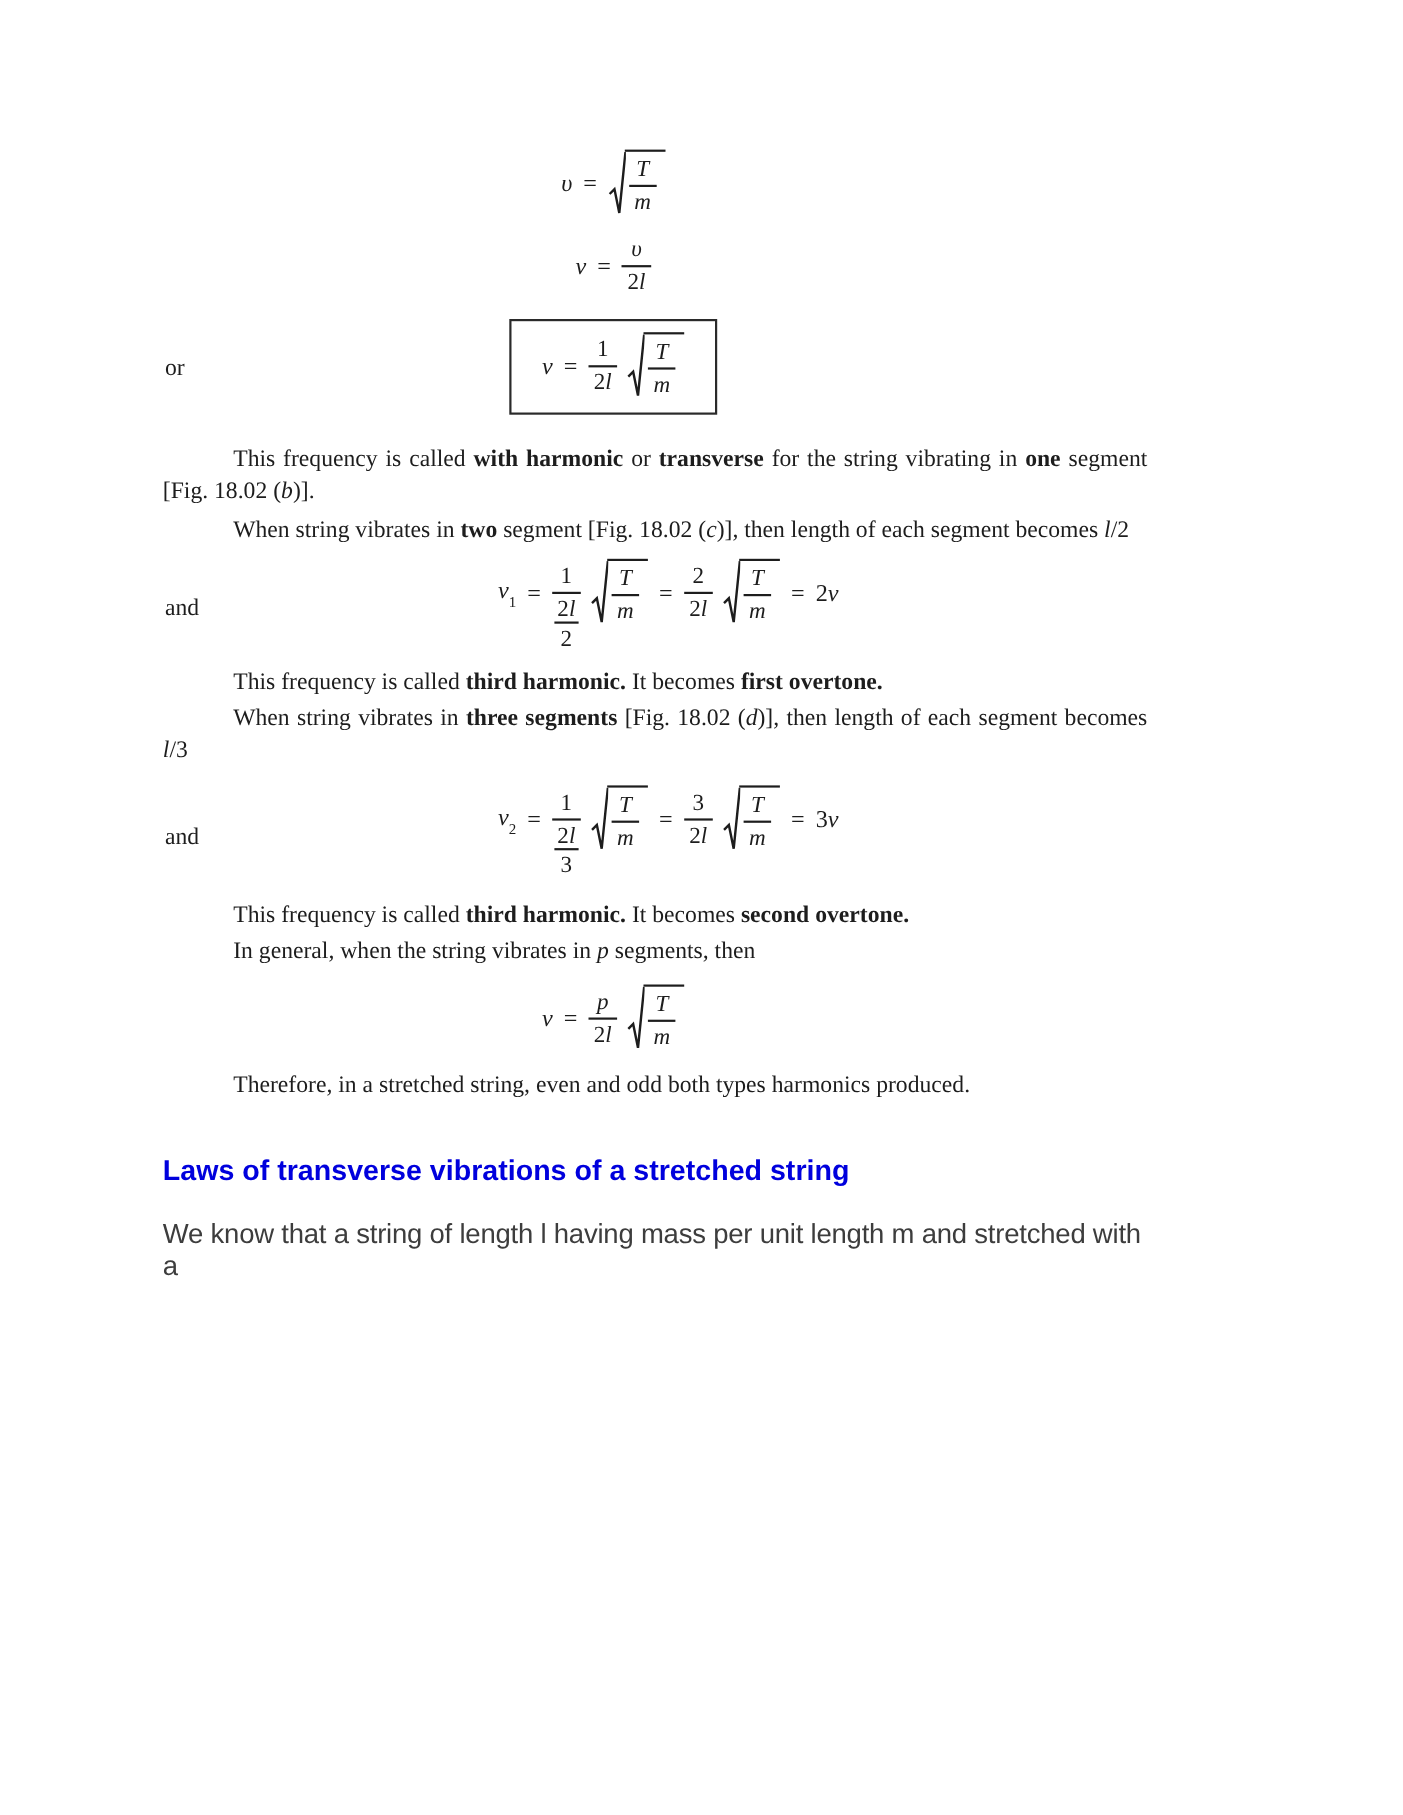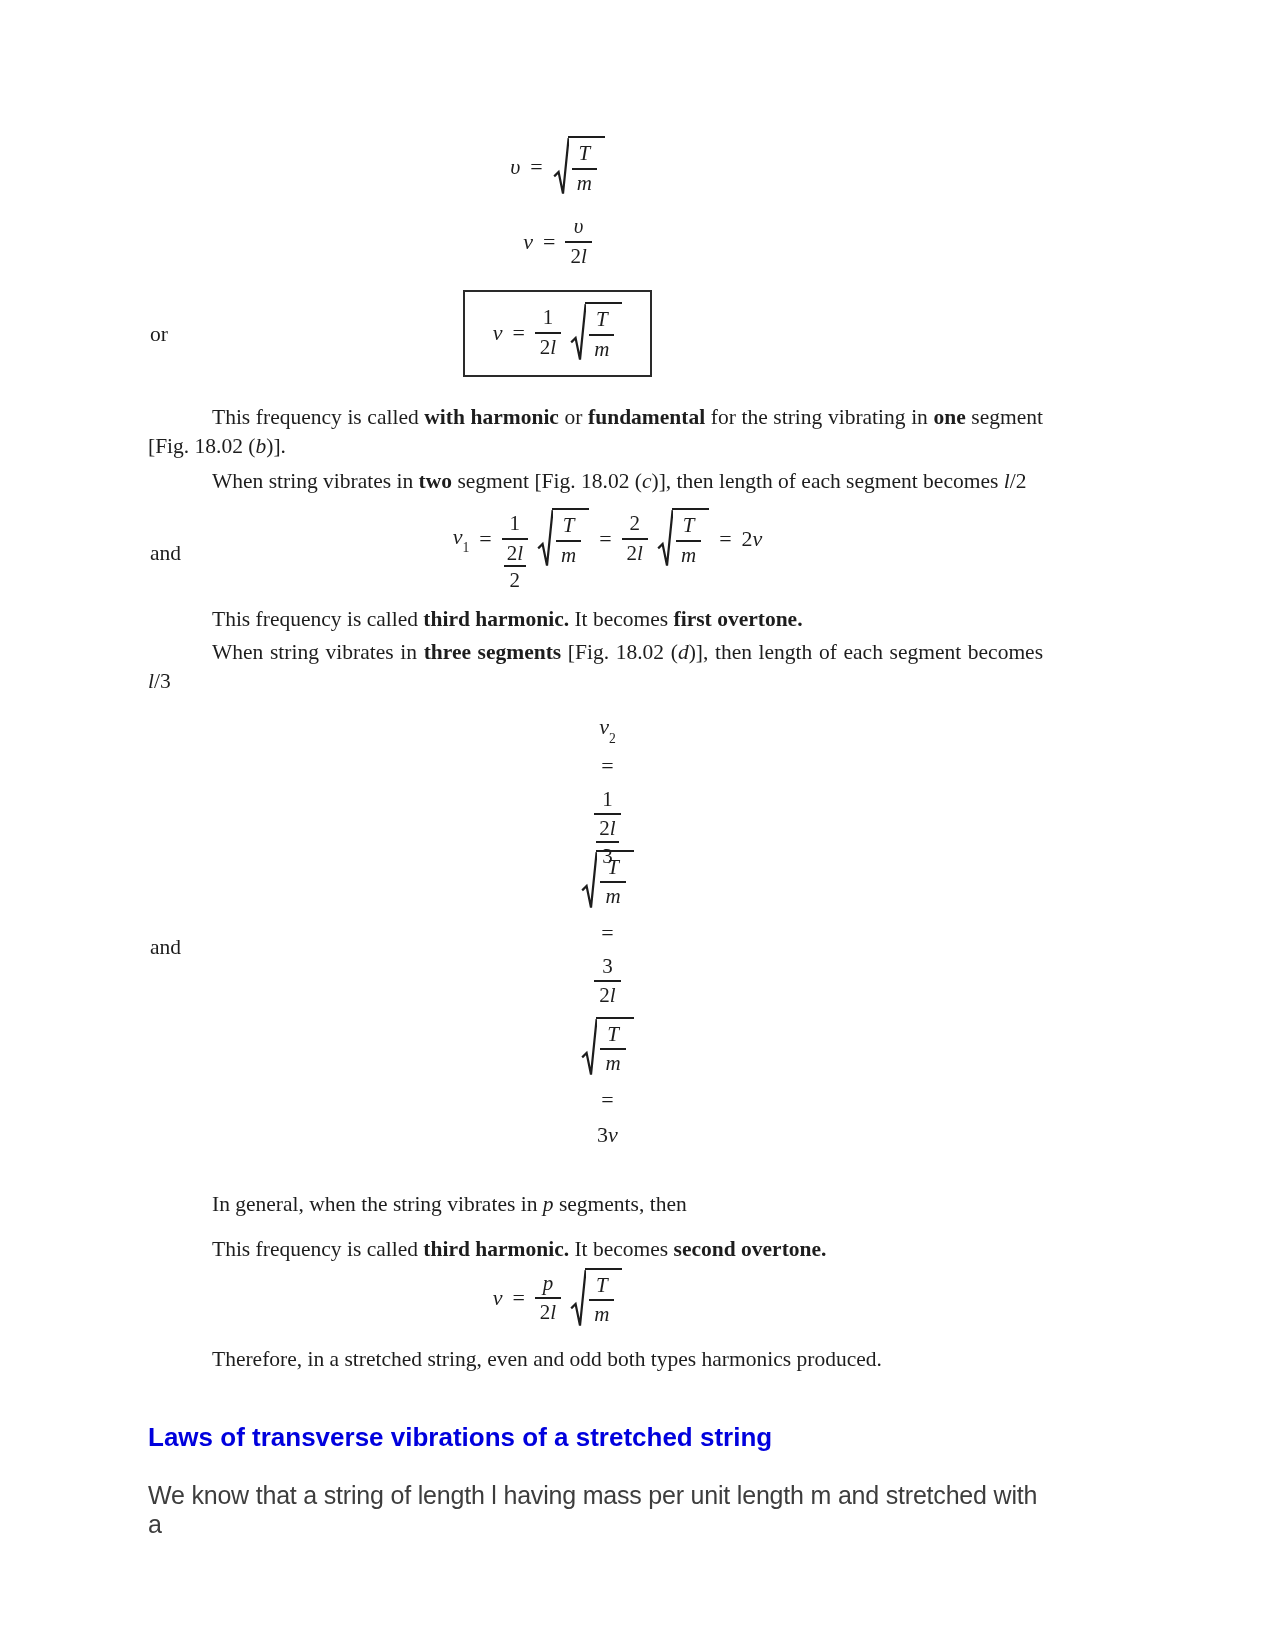--- a/index.html
+++ b/index.html
@@ -136,21 +136,21 @@
             <span class="frac">
               <span class="num mi">T</span>
               <span class="den mi">m</span>
             </span>
           </span>
         </span>
       </span>
     </span>
   </div>
 
-  <p class="para p1"><span>This frequency is called </span><span class="b">with harmonic</span><span> or </span><span class="b">fundamental</span><span> for the string vibrating in </span><span class="b">one</span><span> segment [Fig. 18.02 (</span><span class="i">b</span><span>)].</span></p>
+  <p class="para p1"><span>This frequency is called </span><span class="b">with harmonic</span><span> or </span><span class="b">transverse</span><span> for the string vibrating in </span><span class="b">one</span><span> segment [Fig. 18.02 (</span><span class="i">b</span><span>)].</span></p>
   <p class="para p2"><span>When string vibrates in </span><span class="b">two</span><span> segment [Fig. 18.02 (</span><span class="i">c</span><span>)], then length of each segment becomes </span><span class="i">l</span><span>/2</span></p>
 
   <div class="eq-row r-eq4">
     <span class="side-label">and</span>
     <span class="eq" style="transform:translateX(12px);">
       <span><span class="mi">ν</span><sub class="sub">1</sub></span>
       <span class="mo">=</span>
       <span class="frac nested">
         <span class="num mn">1</span>
         <span class="den"><span class="mn">2</span><span class="mi">l</span></span>
@@ -188,21 +188,21 @@
       <span class="mo">=</span>
       <span><span class="mn">2</span><span class="mi">ν</span></span>
     </span>
   </div>
 
   <p class="para p3"><span>This frequency is called </span><span class="b">third harmonic.</span><span> It becomes </span><span class="b">first overtone.</span></p>
   <p class="para p4"><span>When string vibrates in </span><span class="b">three segments</span><span> [Fig. 18.02 (</span><span class="i">d</span><span>)], then length of each segment becomes </span><span class="i">l</span><span>/3</span></p>
 
   <div class="eq-row r-eq5">
     <span class="side-label">and</span>
-    <span class="eq" style="transform:translateX(12px);flex-direction:column;">
+    <span class="eq" style="transform:translateX(12px);">
       <span><span class="mi">ν</span><sub class="sub">2</sub></span>
       <span class="mo">=</span>
       <span class="frac nested">
         <span class="num mn">1</span>
         <span class="den"><span class="mn">2</span><span class="mi">l</span></span>
         <span class="hang">
             <span class="mn">3</span>
           </span>
       </span>
       <span class="sqrt">
@@ -230,22 +230,22 @@
             <span class="num mi">T</span>
             <span class="den mi">m</span>
           </span>
         </span>
       </span>
       <span class="mo">=</span>
       <span><span class="mn">3</span><span class="mi">ν</span></span>
     </span>
   </div>
 
+  <p class="para p5"><span>This frequency is called </span><span class="b">third harmonic.</span><span> It becomes </span><span class="b">second overtone.</span></p>
   <p class="para p6"><span>In general, when the string vibrates in </span><span class="i">p</span><span> segments, then</span></p>
-  <p class="para p5"><span>This frequency is called </span><span class="b">third harmonic.</span><span> It becomes </span><span class="b">second overtone.</span></p>
 
   <div class="eq-row r-eq6">
     <span class="eq eq-shift">
       <span class="mi">ν</span>
       <span class="mo">=</span>
       <span class="frac">
         <span class="num mi">p</span>
         <span class="den"><span class="mn">2</span><span class="mi">l</span></span>
       </span>
       <span class="sqrt">

